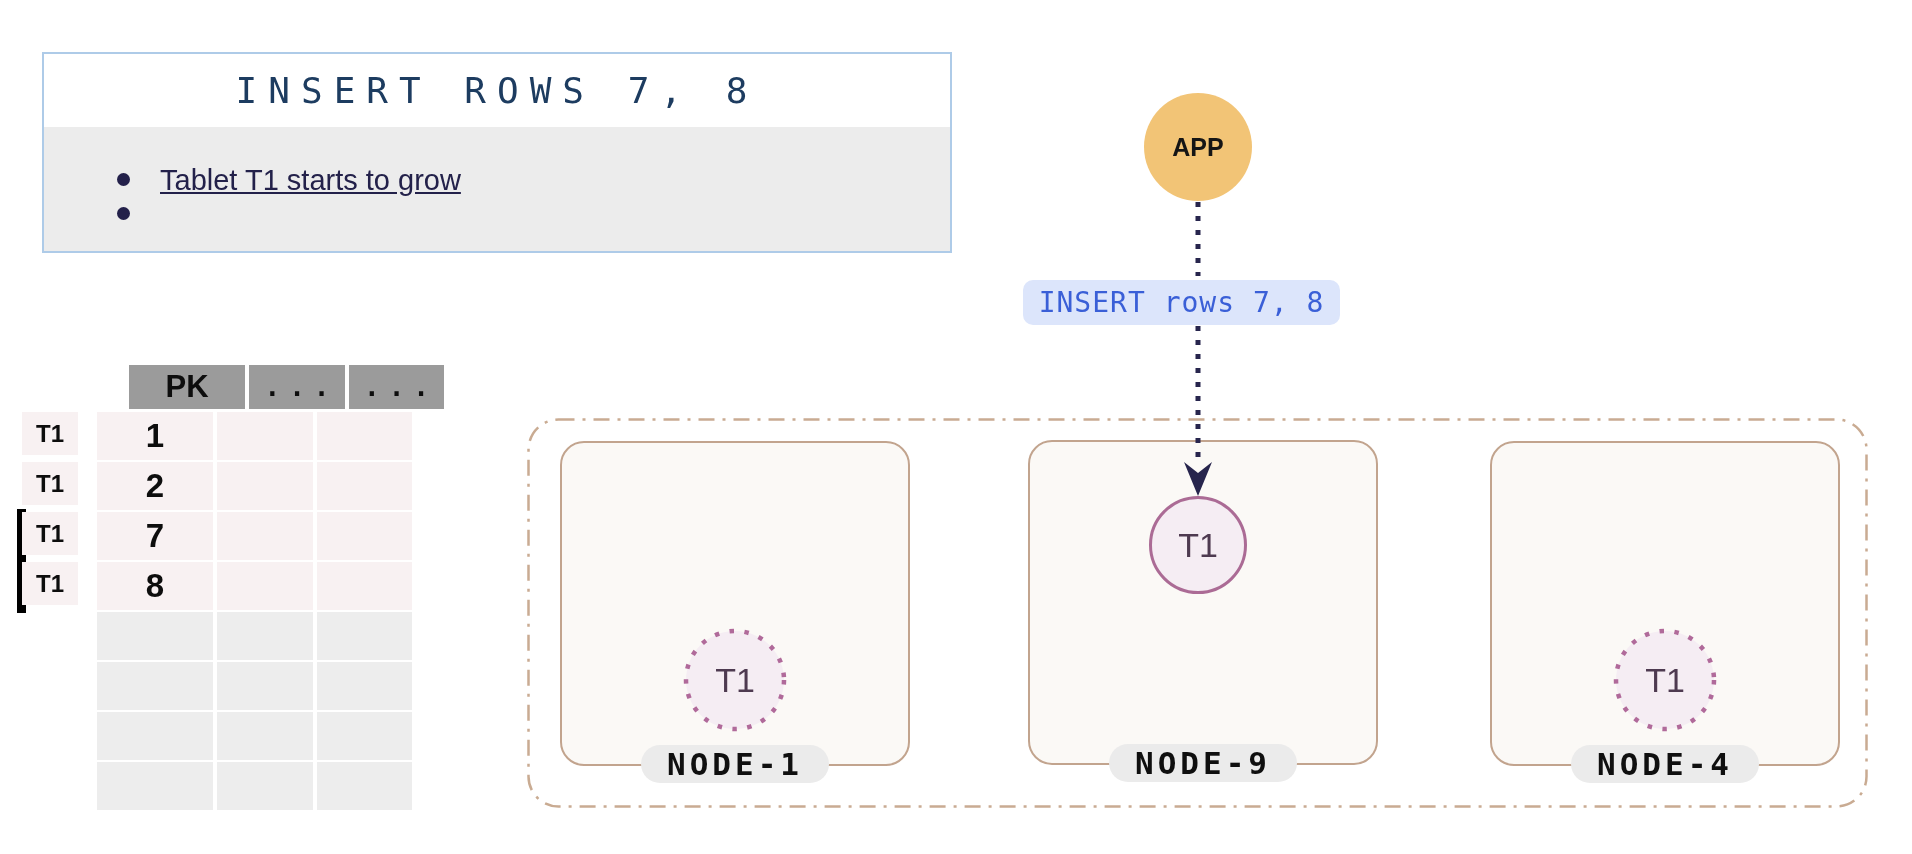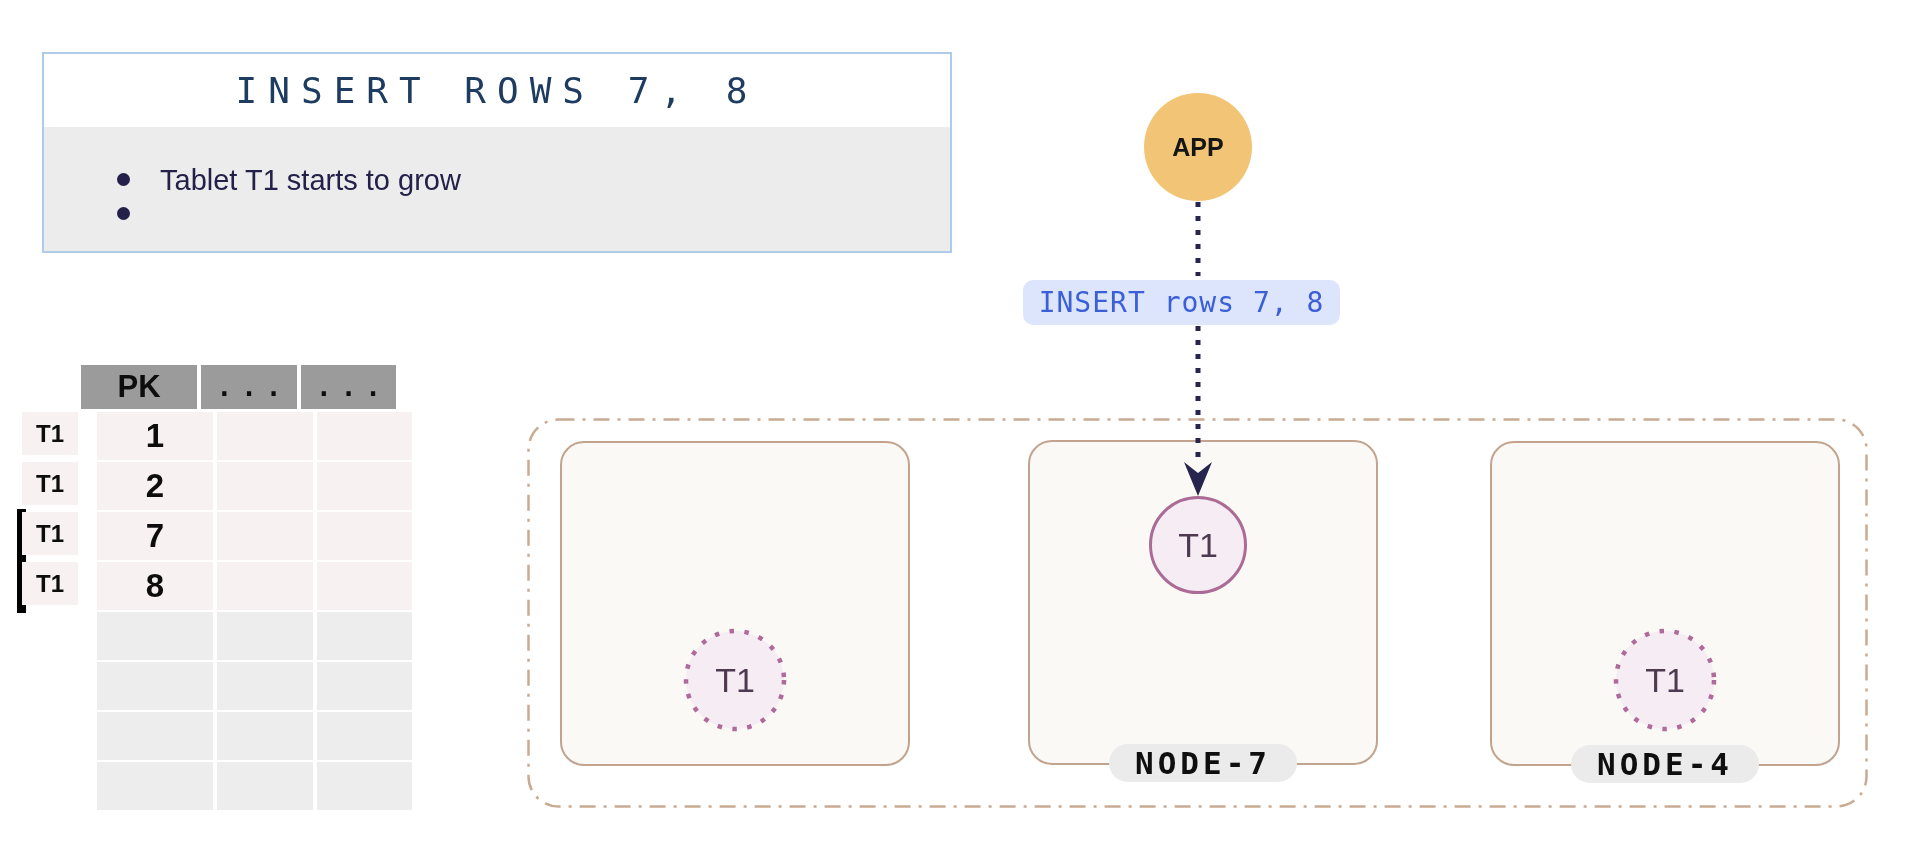--- a/index.html
+++ b/index.html
@@ -15,26 +15,26 @@
   }
   .info-title {
     height:73px; display:flex; align-items:center; justify-content:center;
     font-family:"DejaVu Sans Mono",monospace; font-size:36px; font-weight:500;
     letter-spacing:11px; color:#1d3c60; white-space:nowrap;
   }
   .info-body {
     background:#ececec; box-sizing:border-box; height:124px;
     padding:16px 20px 16px 30px; display:flex; flex-direction:column; justify-content:center; gap:6px;
   }
-  .bullet-item { display:flex; align-items:center; font-size:29px; color:#23214a; line-height:42px; white-space:nowrap; }
+  .bullet-item { display:flex; align-items:center; font-size:29px; color:#23214a; line-height:42px; white-space:nowrap;text-decoration:underline; }
   .bullet-dot { width:13px; height:13px; border-radius:50%; background:#23204a; margin:0 30px 0 43px; flex:none; }
 
   
   .pk-table { position:absolute; left:17px; top:365px; }
-  .thead { display:flex; margin-left:64px; margin-bottom:3px;border-radius:17px; }
+  .thead { display:flex; margin-left:112px; margin-bottom:3px;border-radius:17px; }
   .th {
     background:#9b9b9b; height:44px; box-sizing:border-box;
     display:flex; align-items:center; justify-content:center;
     font-weight:bold; font-size:31px; color:#0d0d0d;
   }
   .col-pk { width:116px; margin-right:4px; }
   .col-a  { width:96px;  margin-right:4px; }
   .col-b  { width:95px; }
   .th.dots { font-family:"DejaVu Sans Mono",monospace; font-size:26px; letter-spacing:9px; padding-left:9px; }
   .trow { display:flex; height:48px; margin-bottom:2px; }
@@ -191,27 +191,28 @@
       <rect x="1.5" y="1.5" width="1338" height="387" rx="30" fill="none" stroke="#c9ab92" stroke-width="2.5" stroke-dasharray="16 8 3 8"></rect>
     </svg>
 
     <div class="node node-1">
       <div class="tablet follower">
         <svg class="follower-ring" width="110" height="110" viewBox="0 0 110 110">
           <circle cx="55" cy="55" r="49" fill="none" stroke="#b06a9a" stroke-width="4.5" stroke-dasharray="4.5 10.5"></circle>
         </svg>
         <span>T1</span>
       </div>
+      <div class="node-pill">NODE-1</div>
     </div>
 
     <div class="node node-2">
       <div class="tablet leader">
         <span>T1</span>
       </div>
-      <div class="node-pill">NODE-7</div>
+      <div class="node-pill">NODE-9</div>
     </div>
 
     <div class="node node-3">
       <div class="tablet follower">
         <svg class="follower-ring" width="110" height="110" viewBox="0 0 110 110">
           <circle cx="55" cy="55" r="49" fill="none" stroke="#b06a9a" stroke-width="4.5" stroke-dasharray="4.5 10.5"></circle>
         </svg>
         <span>T1</span>
       </div>
       <div class="node-pill">NODE-4</div>

